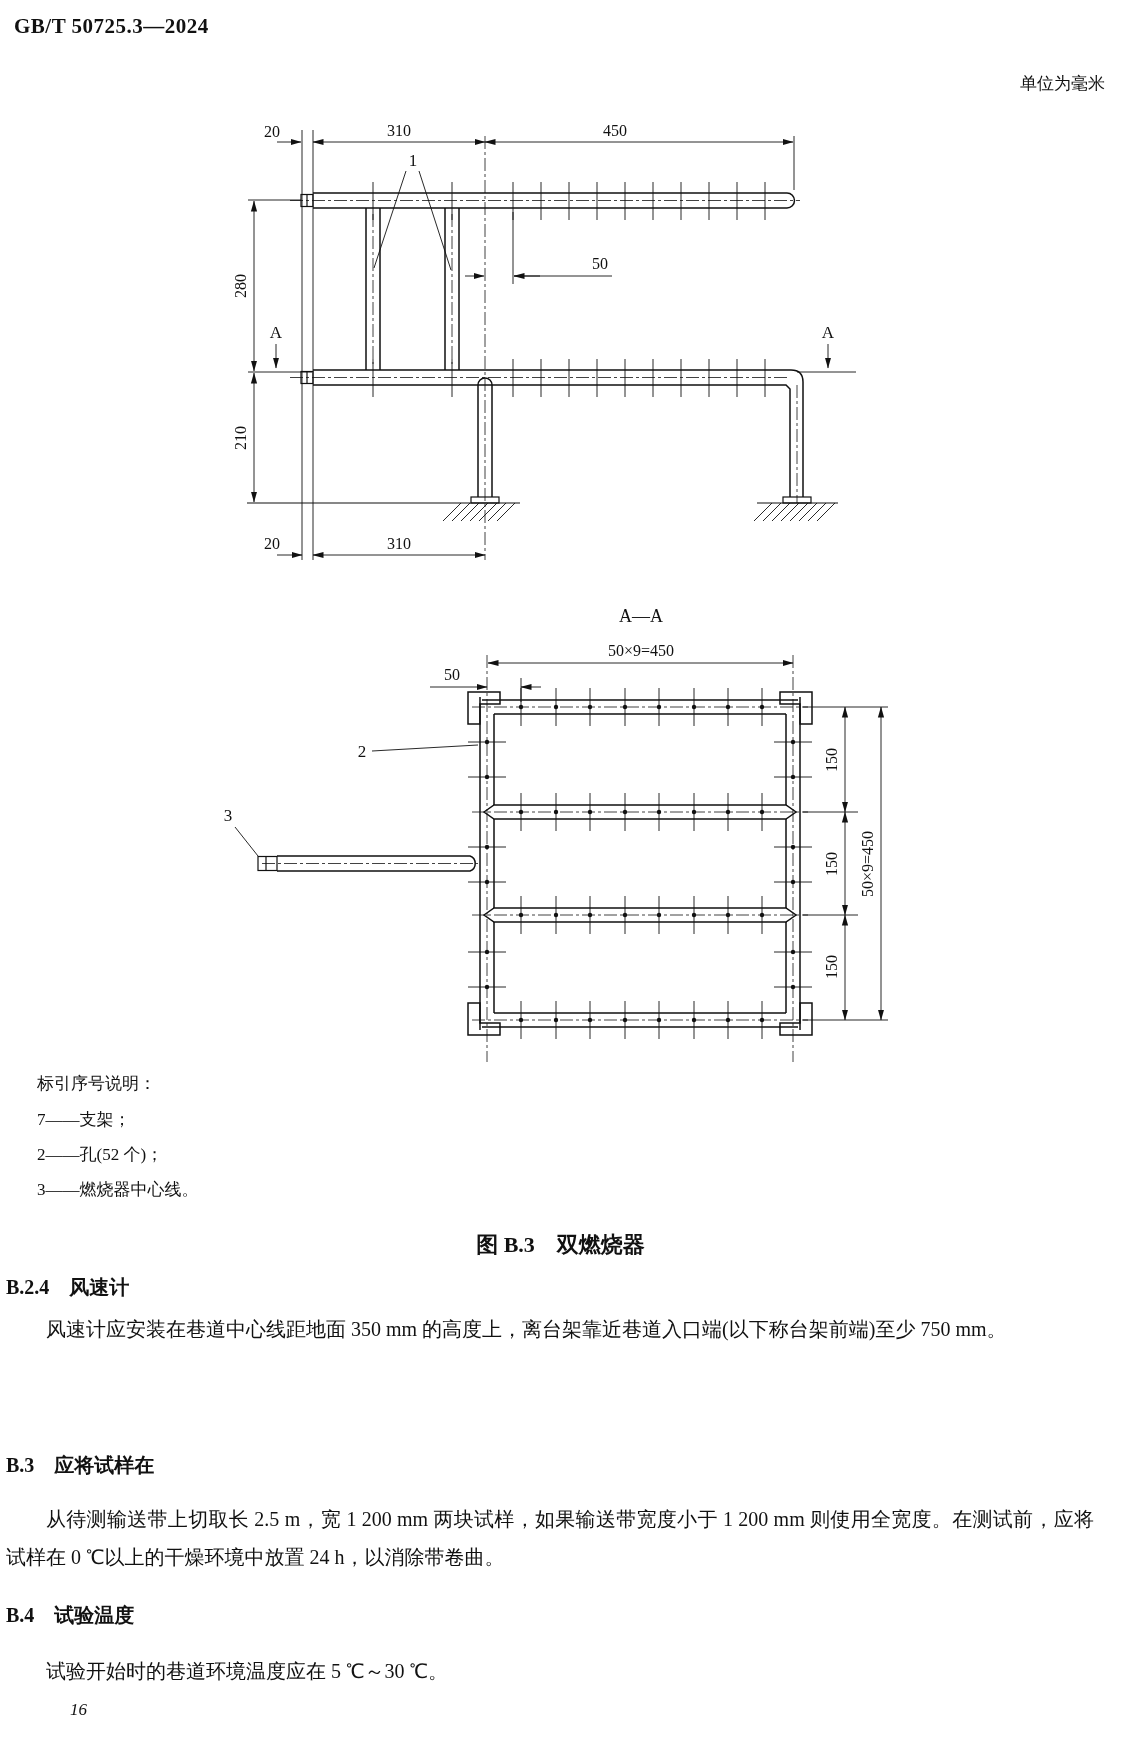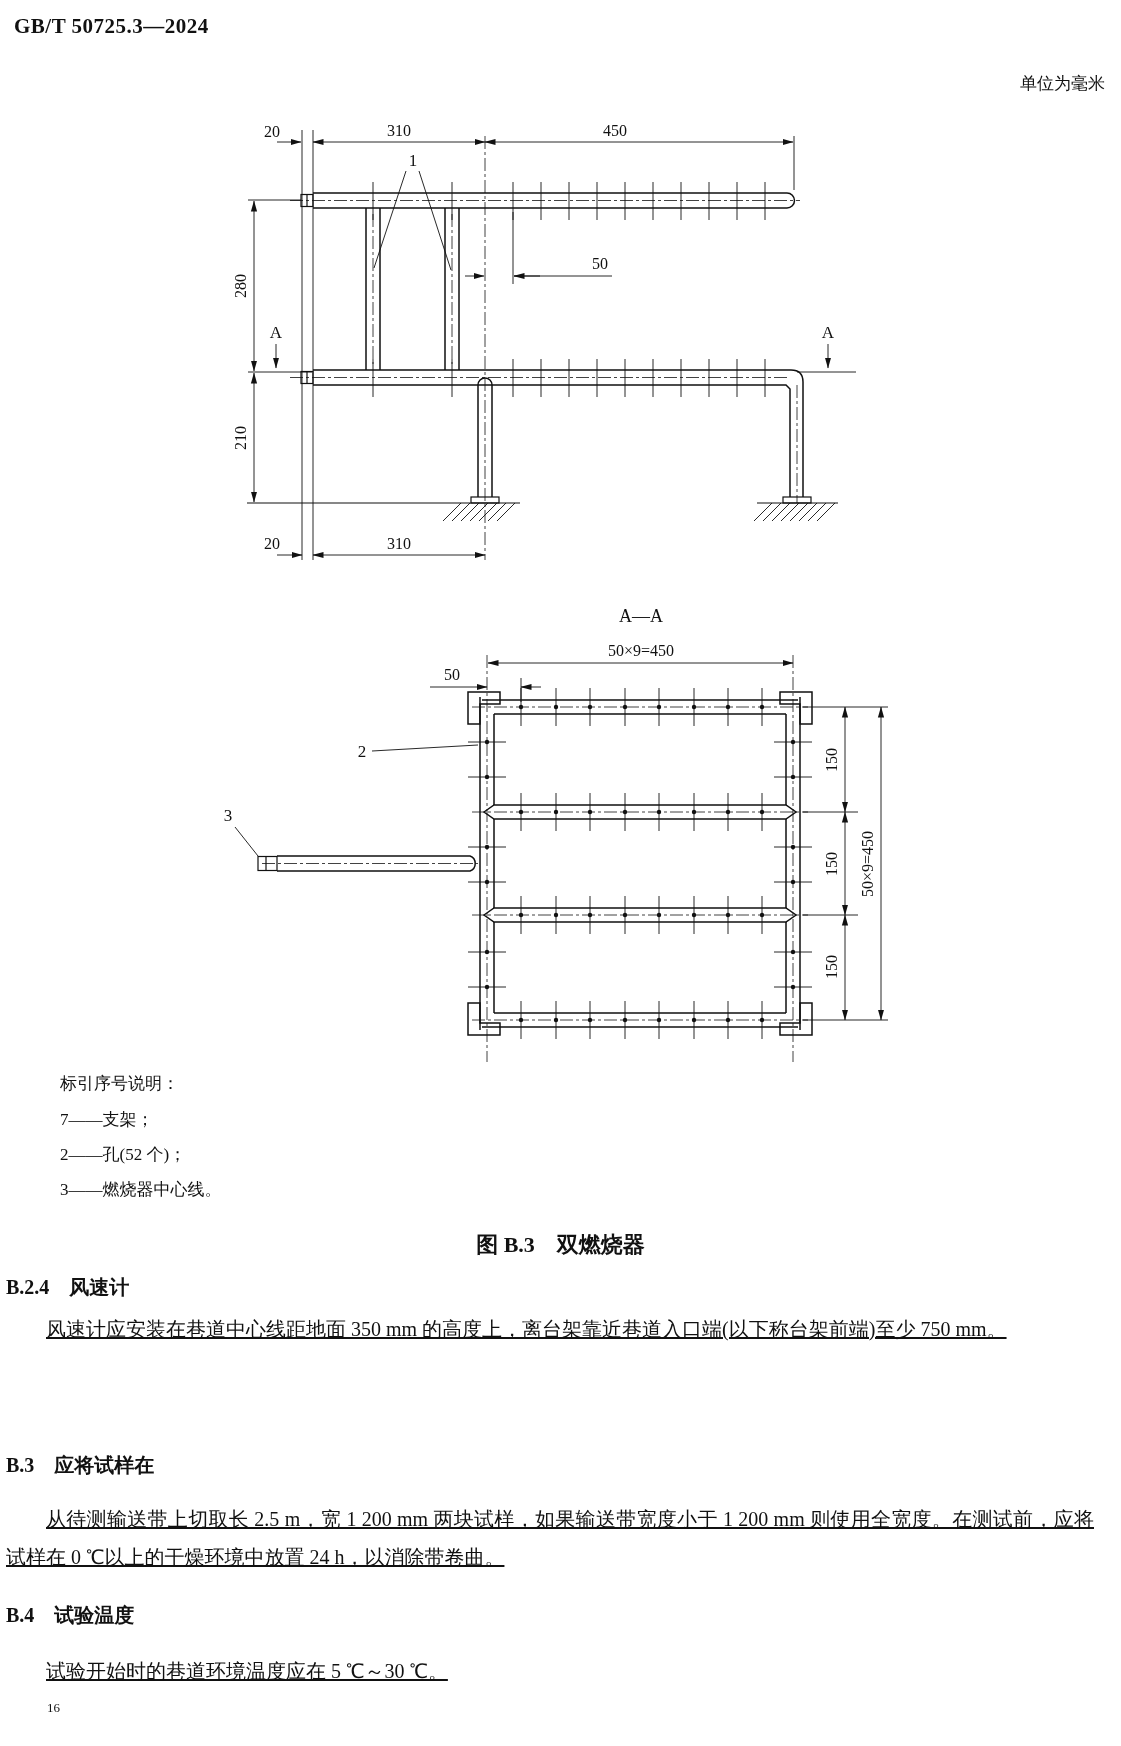--- a/index.html
+++ b/index.html
@@ -5,25 +5,25 @@
   html,body{margin:0;padding:0;background:#ffffff;}
   body{width:1121px;height:1746px;position:relative;font-family:"Liberation Serif",serif;color:#111;}
   .abs{position:absolute;}
   #std-code{left:14px;top:14px;font-size:21px;font-weight:bold;letter-spacing:.5px;}
   #unit-note{right:16px;top:72px;font-size:17px;}
   #drawing-svg{left:0;top:0;width:1121px;height:1100px;}
   svg text{fill:#111;}
   .dimtxt{font-family:"Liberation Serif",serif;font-size:16px;}
   .callout{font-family:"Liberation Serif",serif;font-size:17px;}
   .sectitle{font-family:"Liberation Serif",serif;font-size:18px;}
-  .legend{left:37px;font-size:17px;white-space:nowrap;margin-left:23px;}
+  .legend{left:37px;font-size:17px;white-space:nowrap;}
   #figure-caption{left:0;top:1230px;width:1121px;text-align:center;font-size:22px;font-weight:bold;}
   .heading{left:6px;font-size:20px;font-weight:bold;white-space:nowrap;}
-  .para{left:6px;width:1088px;font-size:20px;line-height:38px;text-align:justify;text-indent:2em;text-decoration:underline;}
-  #page-number{left:47px;top:1700px;font-size:13px;}
+  .para{left:6px;width:1088px;font-size:20px;line-height:38px;text-align:justify;text-indent:2em;}
+  #page-number{left:70px;top:1700px;font-size:17px;font-style:italic;}
 </style>
 </head>
 <body>
 
 <div class="abs" id="std-code">GB/T 50725.3—2024</div>
 <div class="abs" id="unit-note">单位为毫米</div>
 
 <svg class="abs" id="drawing-svg" viewBox="0 0 1121 1100" xmlns="http://www.w3.org/2000/svg">
   <defs>
     <marker id="ar" viewBox="0 0 11 8" refX="10.5" refY="4" markerWidth="11" markerHeight="8" markerUnits="userSpaceOnUse" orient="auto-start-reverse">

